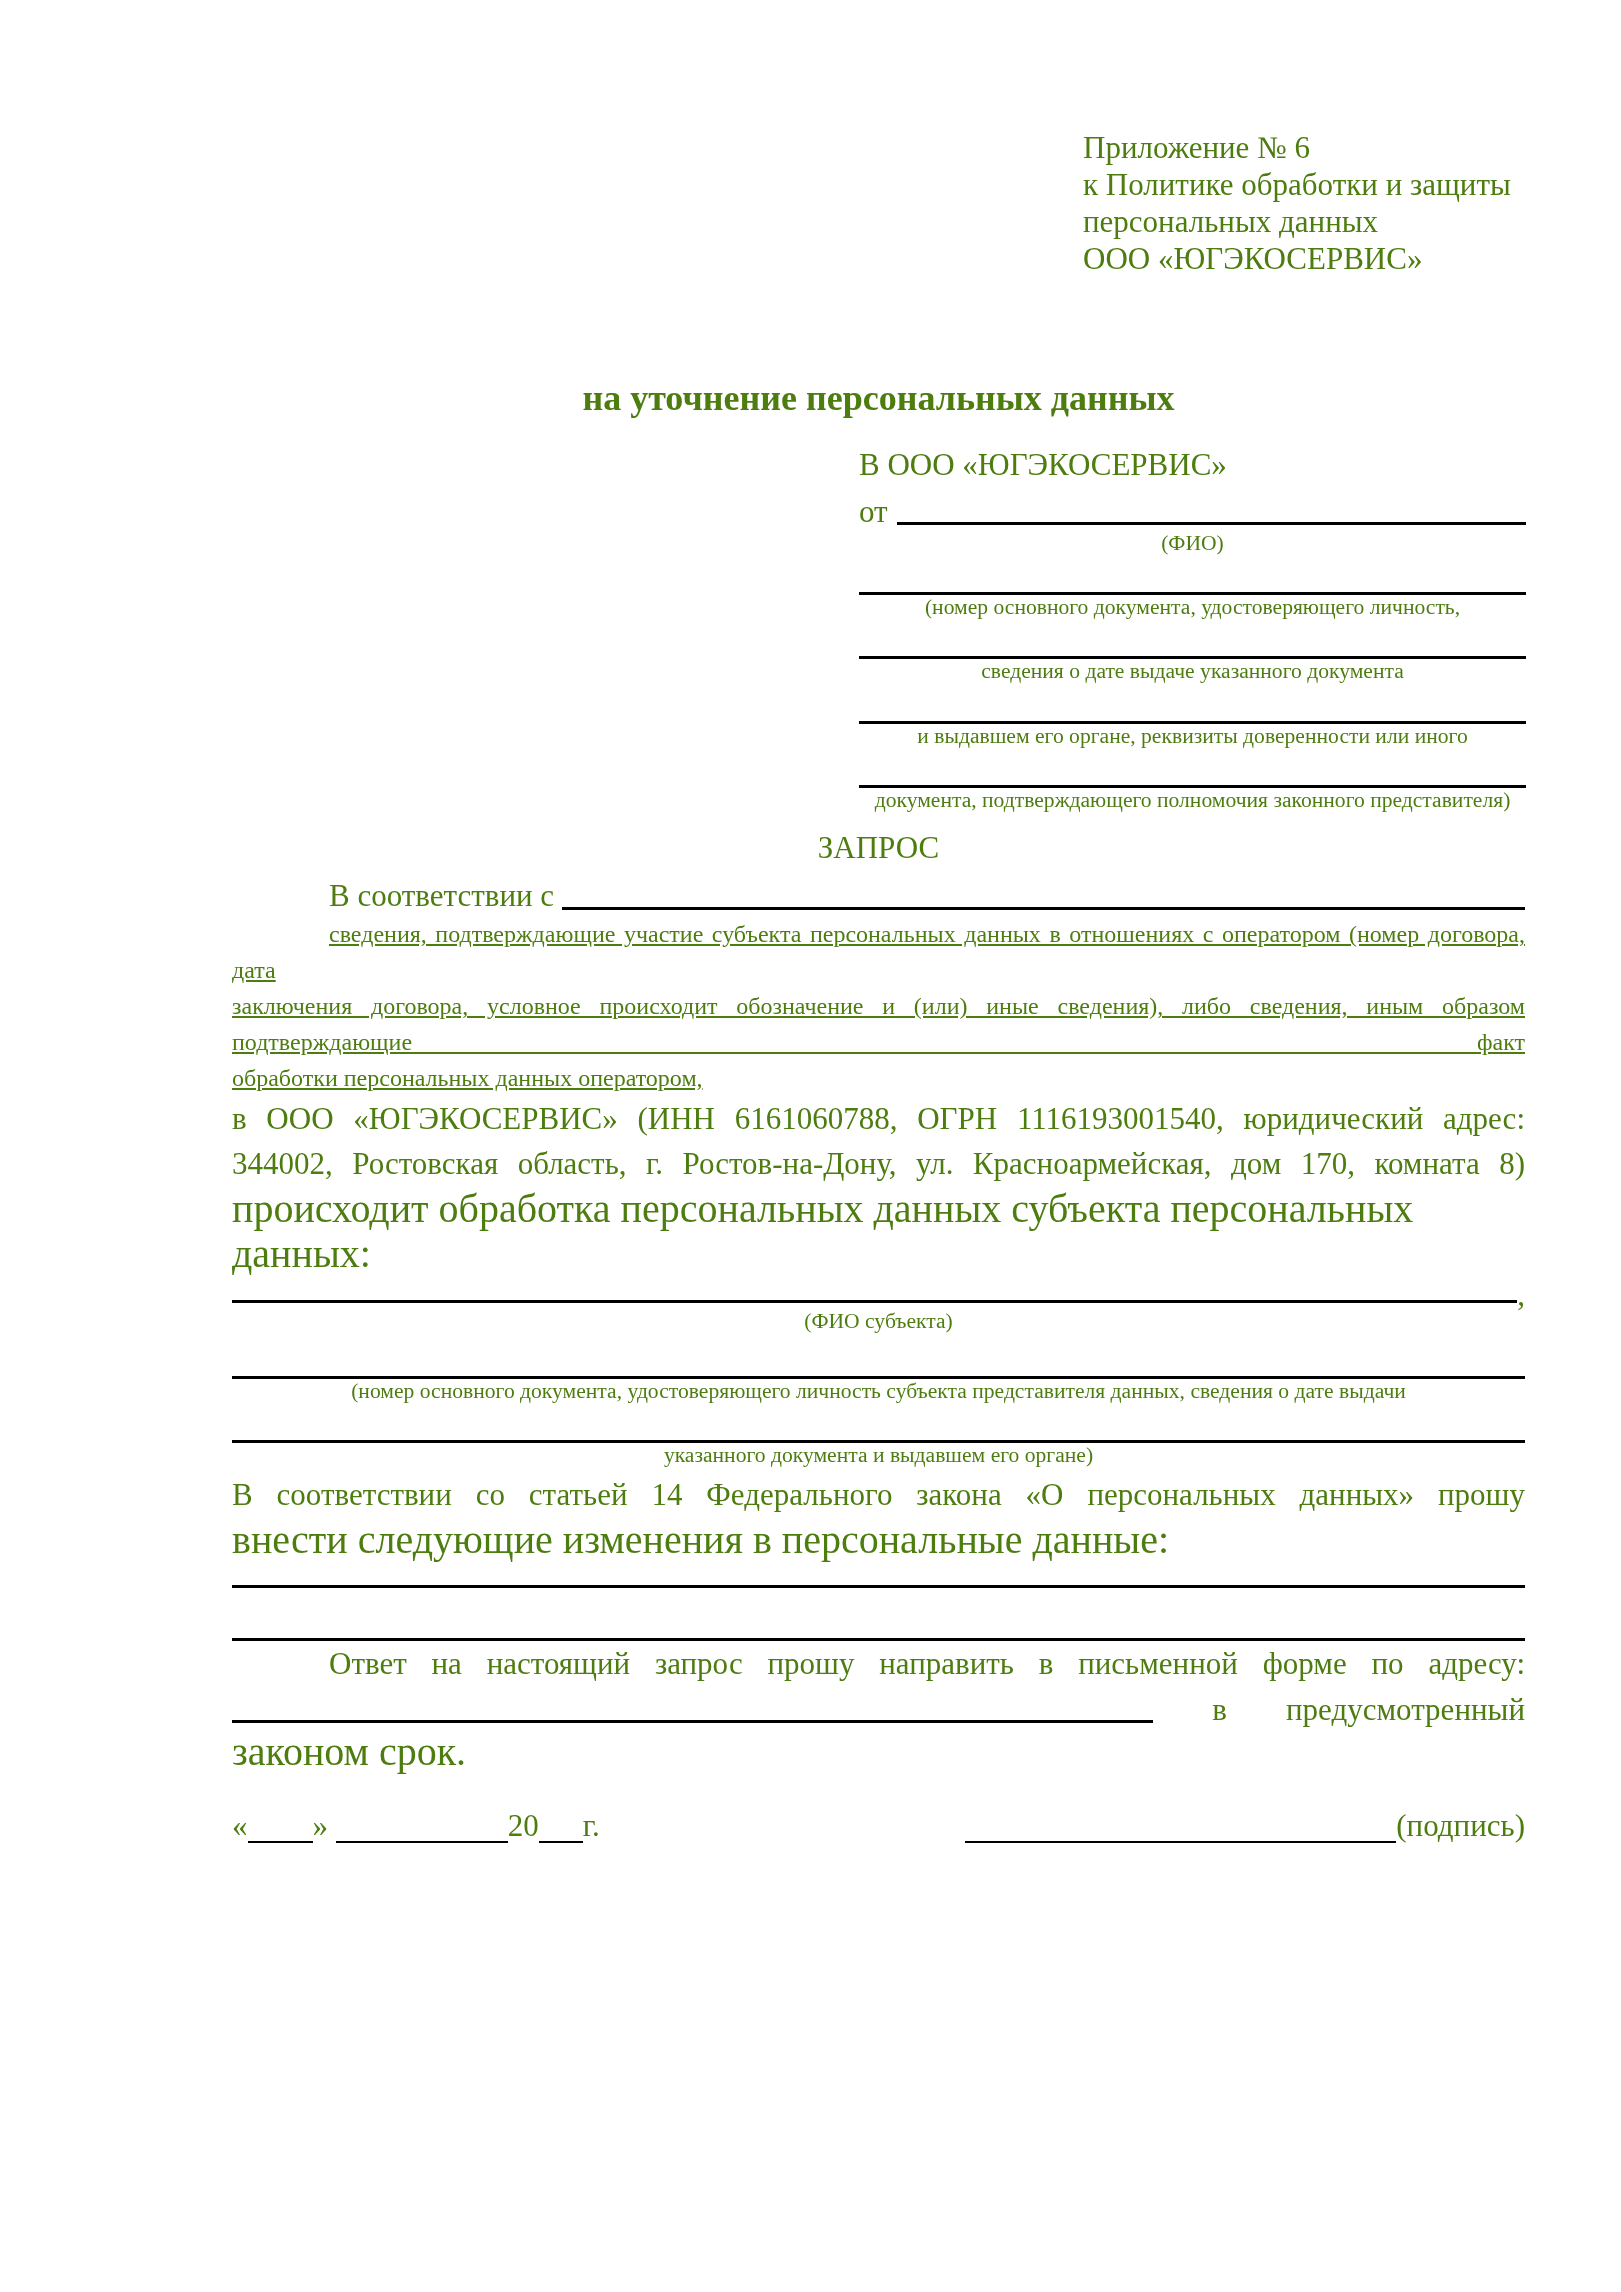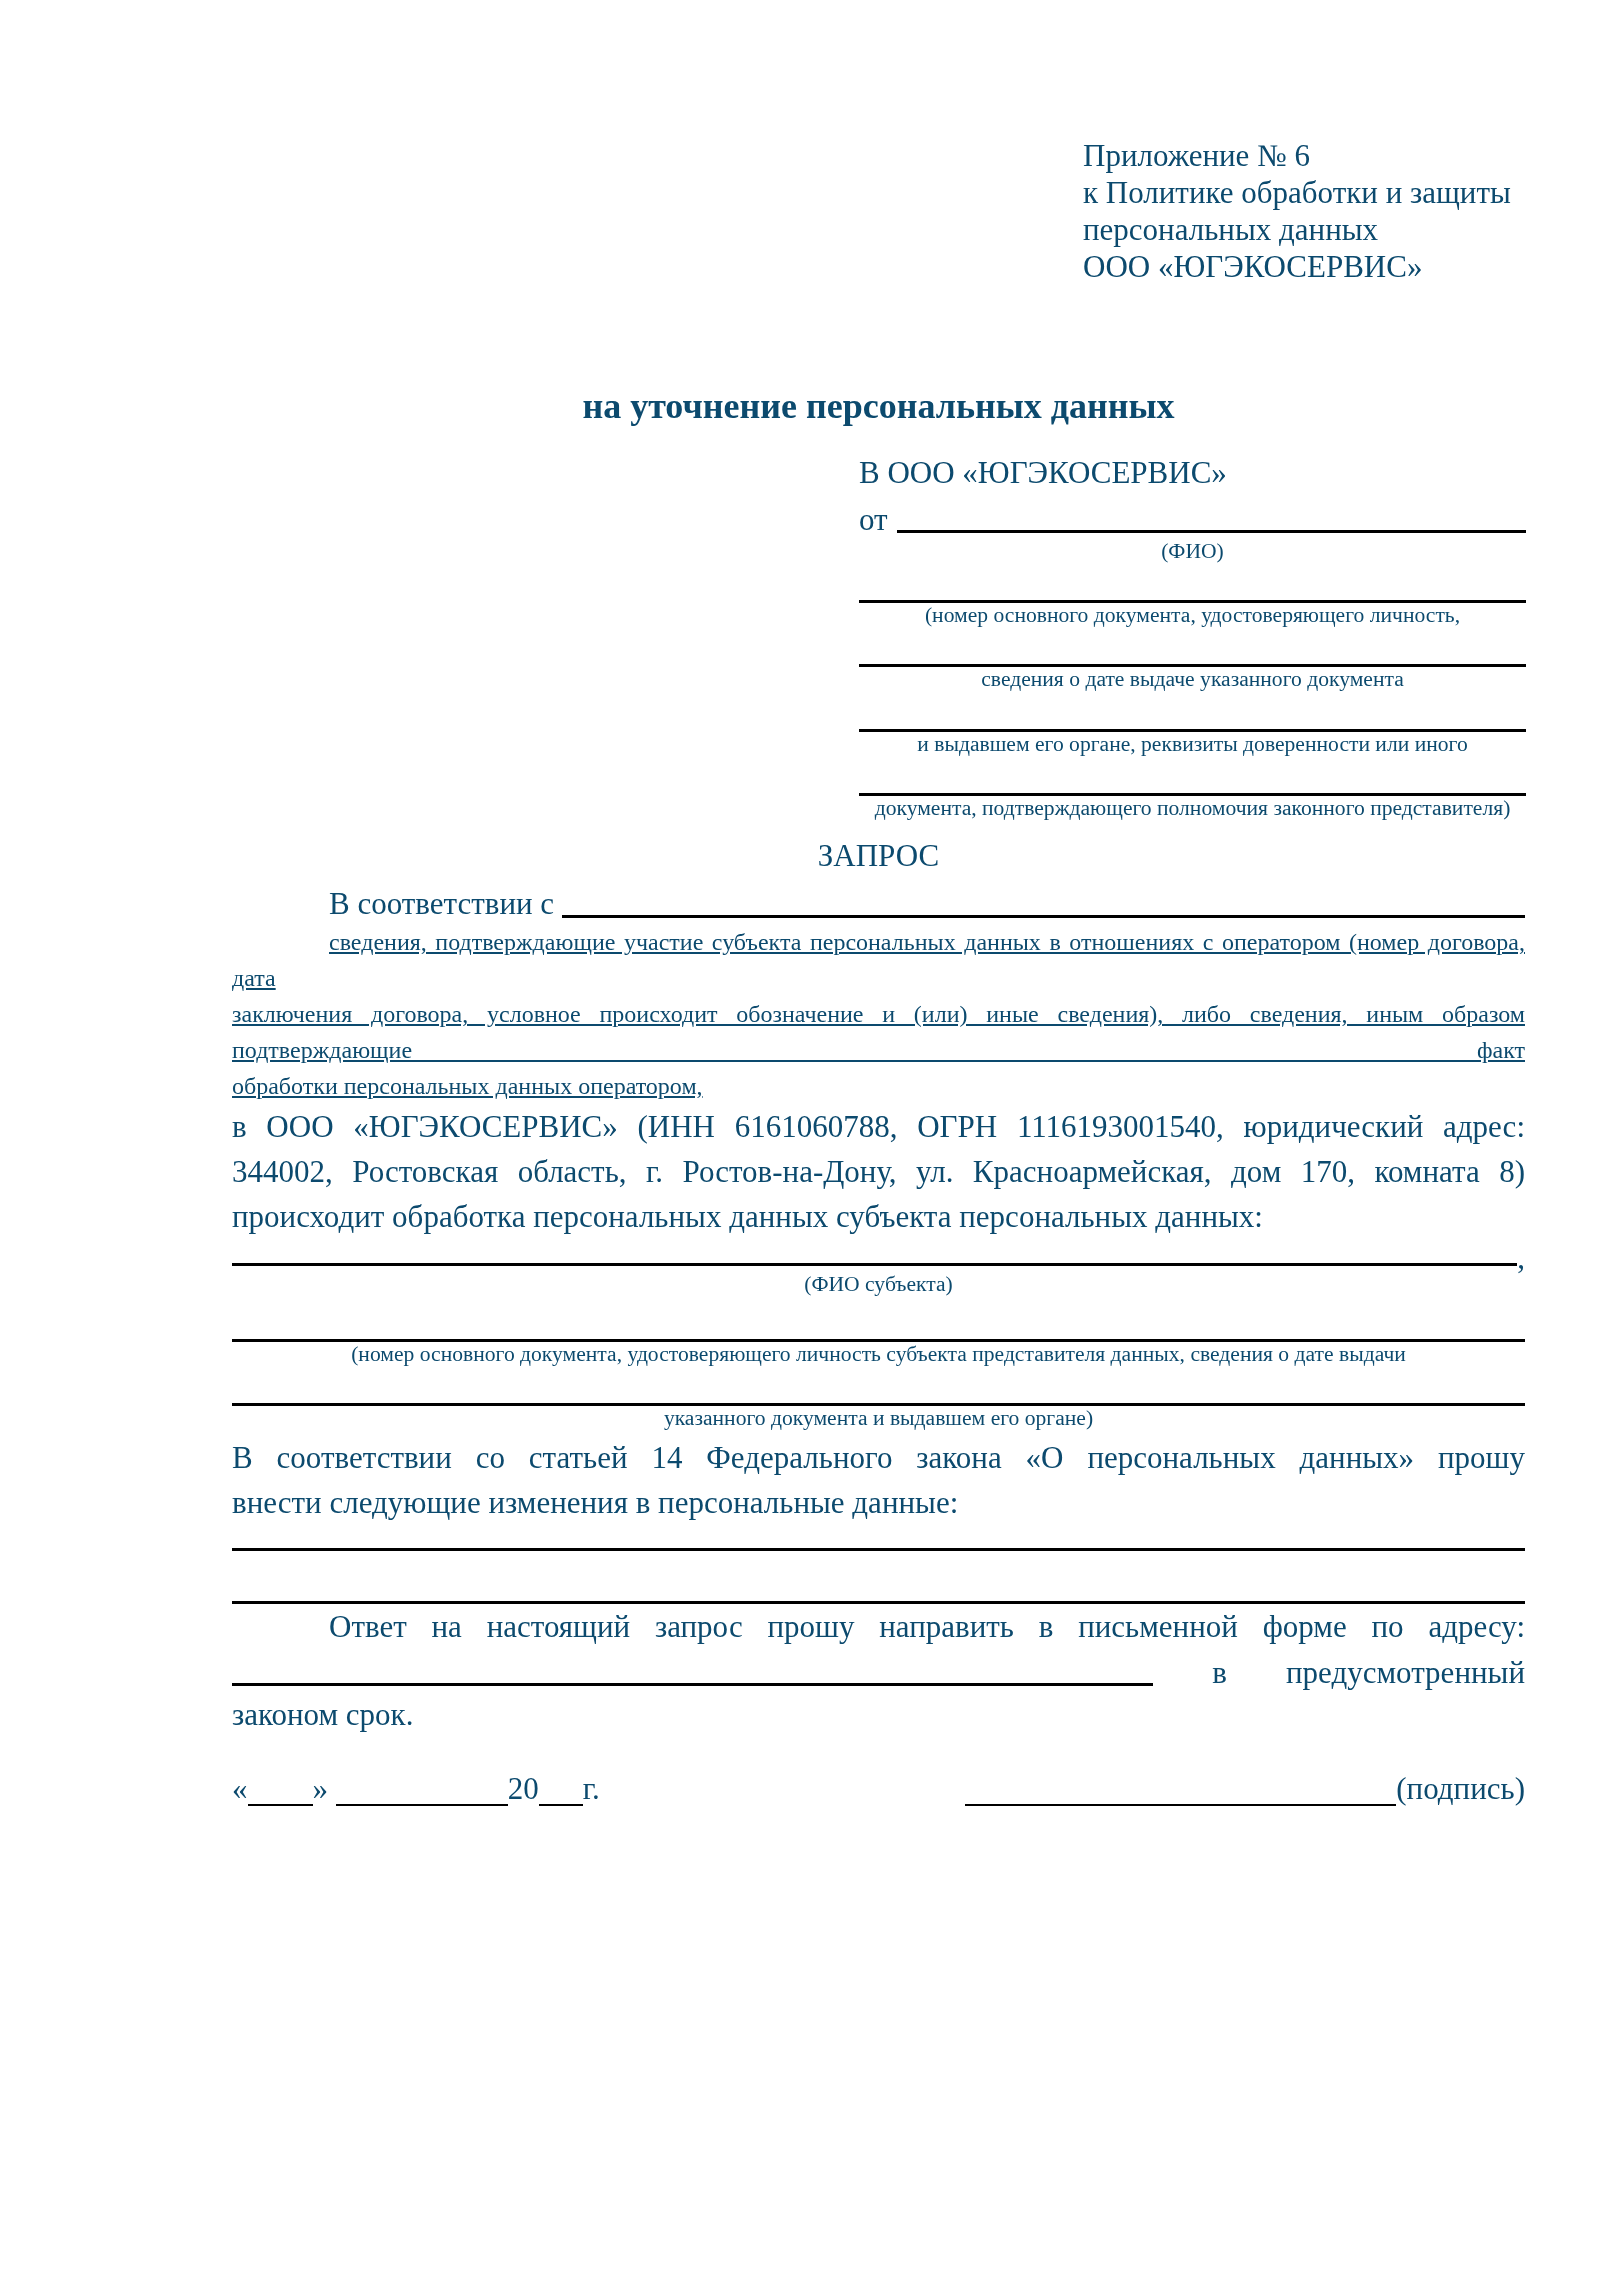--- a/index.html
+++ b/index.html
@@ -1,22 +1,22 @@
 <!DOCTYPE html>
 <html><head>
 <meta charset="utf-8">
 <style>
   * { margin:0; padding:0; box-sizing:border-box; }
   html,body { background:#ffffff; }
   .page {
     position:relative;
     width:1621px; height:2293px;
-    background:#ffffff; color:#0c4a6e;
+    background:#ffffff; color:#4d7c0f;
     font-family:"Liberation Serif","DejaVu Serif",serif;
-    padding:12px 96px 0 232px;
+    padding:4px 96px 0 232px;
     overflow:hidden;
   }
   
   .header-block { margin-top:125px; margin-left:851px; font-size:31px; line-height:37px; }
   
   .title { margin-top:98px; text-align:center; font-weight:bold; font-size:36px; line-height:47px; }
   
   .addressee { margin-top:19.6px; margin-left:627px; width:667px; font-size:31px; }
   .addr-to { height:46px; line-height:46px; }
   .flex-row { display:flex; align-items:stretch; }
@@ -26,21 +26,21 @@
   .cap { font-size:21.6px; line-height:25.5px; height:27.4px; text-align:center; white-space:nowrap; }
   .blank { height:37px; border-bottom:3.9px solid #000; }
   
   .zapros { margin-top:9.8px; height:46px; line-height:46px; text-align:center; font-size:31px; }
   .intro-row { height:45px; padding-left:97px; font-size:31px; }
   .intro-row .label { align-self:flex-end; line-height:41px; padding-right:7.8px; }
   .note-line { font-size:24px; line-height:36px; text-align:justify; text-align-last:justify;text-decoration:underline; }
   .note-first { text-indent:97px; }
   .note-last { text-align-last:left; }
   .jline { font-size:31px; line-height:45px; text-align:justify; text-align-last:justify; }
-  .lline { font-size:31px; line-height:45px; }
+  .lline { font-size:40px; line-height:45px; }
   .subject-row { height:33px; font-size:31px; }
   .subject-row .comma { align-self:flex-end; line-height:29px; }
   .cap-c { font-size:21.6px; line-height:25.5px; height:29px; text-align:center; white-space:nowrap; }
   .blank-b { height:41px; border-bottom:3.9px solid #000; }
   .blank-c { height:35px; border-bottom:3.9px solid #000; }
   .rule1 { height:25.5px; border-bottom:3.9px solid #000; }
   .rule2 { height:53px; border-bottom:3.9px solid #000; }
   .reply1 { text-indent:97px; }
   .reply2 { display:flex; justify-content:space-between; height:43px; font-size:31px; }
   .reply2 .word { align-self:flex-end; line-height:39px; }

